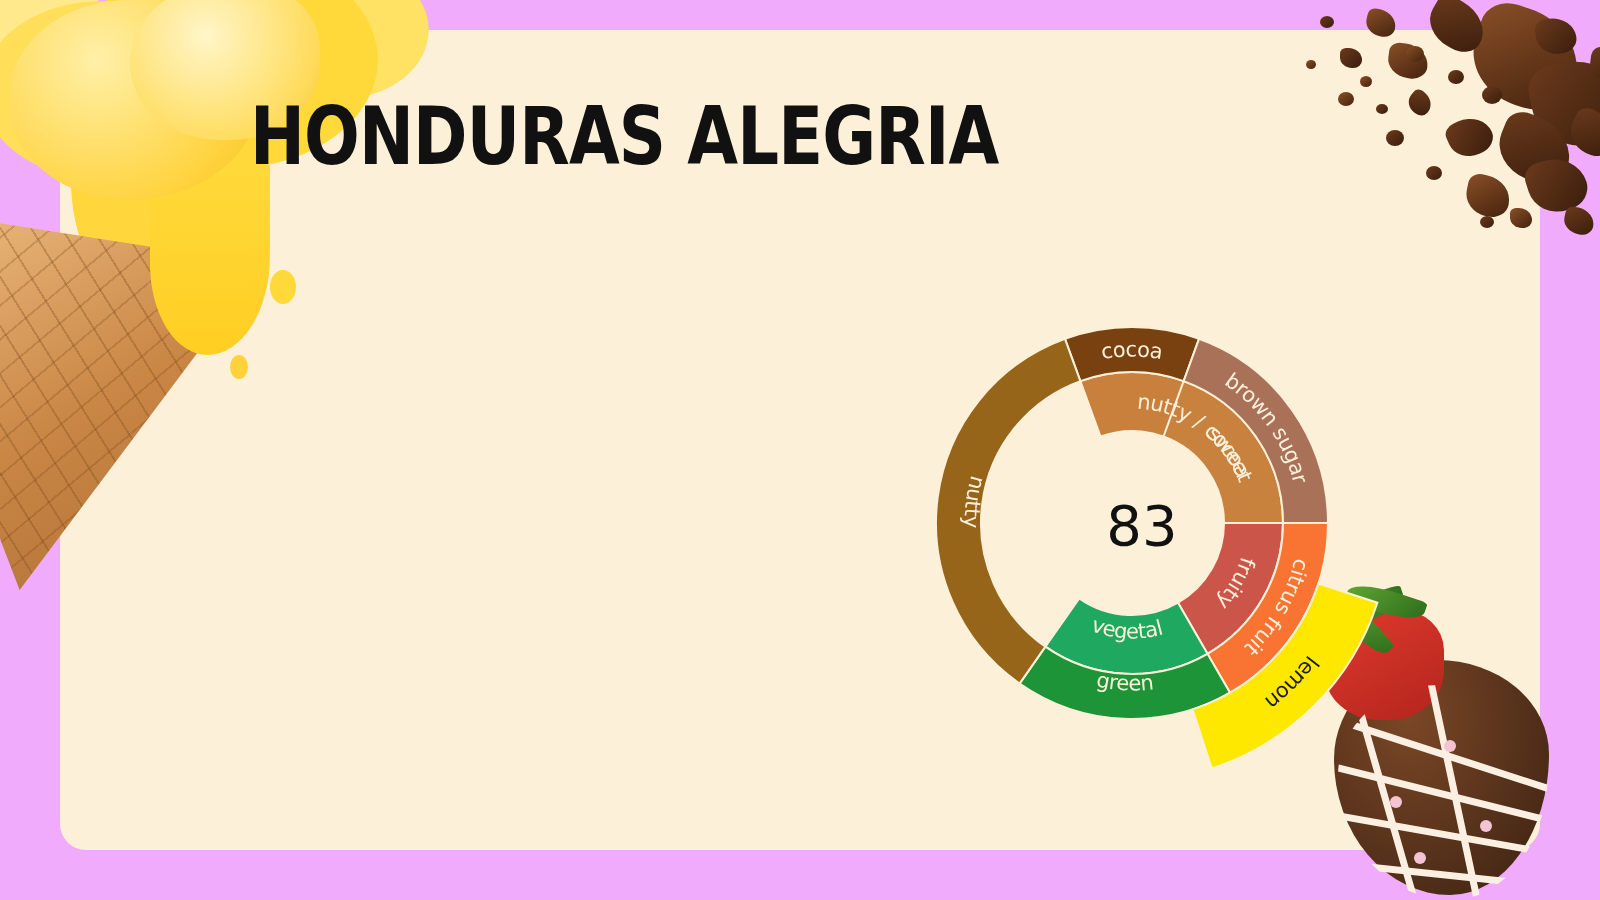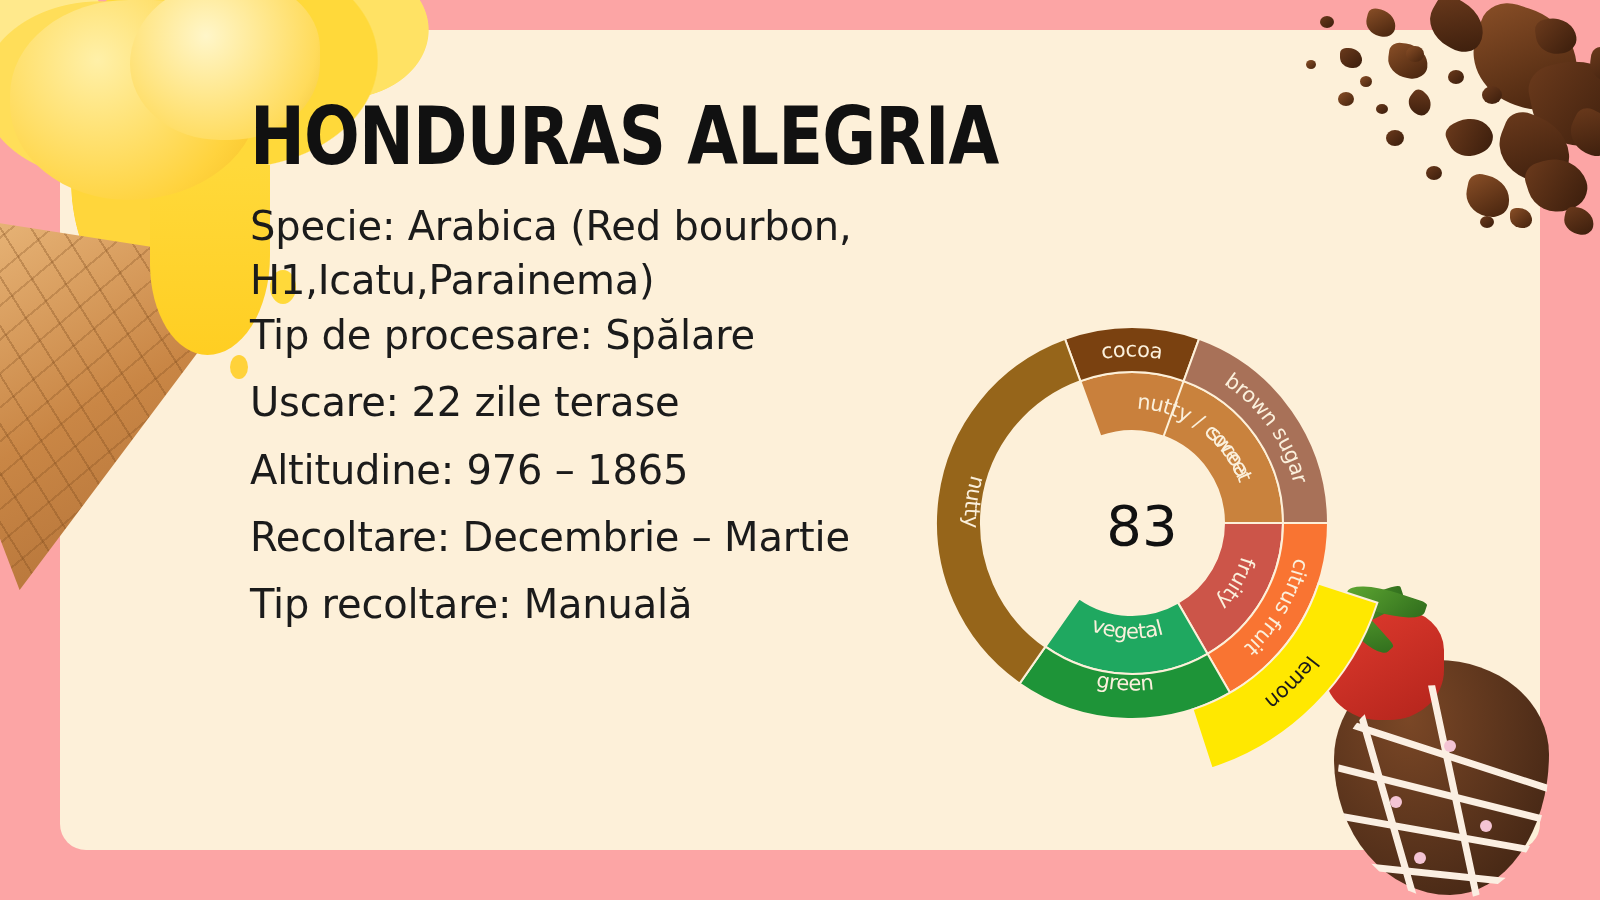--- a/index.html
+++ b/index.html
@@ -3,21 +3,21 @@
 <meta charset="utf-8">
 <style>
   html,body{margin:0;padding:0;}
   body{
     width:1600px;height:900px;overflow:hidden;
     font-family:"DejaVu Sans", sans-serif;
     background:#3ED68E;
     position:relative;
   }
   
-  #slide{position:absolute;inset:0;background:#fca5a5;}
+  #slide{position:absolute;inset:0;background:#f0abfc;}
   #card{
     position:absolute;left:60px;top:30px;width:1480px;height:820px;
     background:#FDF0D9;border-radius:26px;
   }
 
   
   .deco{position:absolute;pointer-events:none;}
 
   
   #deco-icecream{left:-20px;top:-30px;width:520px;height:620px;}
@@ -178,29 +178,20 @@
       <b style="left:90px;top:-20px;width:260px;transform:rotate(78deg);"></b>
     </div>
     <div class="dot" style="left:150px;top:150px;"></div>
     <div class="dot" style="left:96px;top:206px;"></div>
     <div class="dot" style="left:186px;top:230px;"></div>
     <div class="dot" style="left:120px;top:262px;"></div>
   </div>
 
   <div id="content">
     <h1 id="title">HONDURAS ALEGRIA</h1>
-    <ul class="facts">
-      <li class="wrap">Specie: Arabica (Red bourbon,</li>
-      <li class="wrap">H1,Icatu,Parainema)</li>
-      <li>Tip de procesare: Spălare</li>
-      <li>Uscare: 22 zile terase</li>
-      <li>Altitudine: 976 – 1865</li>
-      <li>Recoltare: Decembrie – Martie</li>
-      <li>Tip recoltare: Manuală</li>
-    </ul>
   </div>
 
   <div id="chart-wrap">
     <svg id="chart-svg" width="520" height="520" viewBox="0 0 520 520">
       <g id="chart-slices">
           <path d="M206.35495835782393 116.10641426132787 A151 151 0 0 1 409 257.99999999999994 L350 258 A92 92 0 0 0 226.53414681403842 171.54827888769643 Z" fill="#C9803C" stroke="#FDF0D9" stroke-width="2"></path>
           <path d="M309.645041642176 116.10641426132784 A151 151 0 0 1 409 258 L350 258 A92 92 0 0 0 289.4658531859615 171.54827888769643 Z" fill="#C9823D" stroke="#FDF0D9" stroke-width="2"></path>
           <path d="M409 258 A151 151 0 0 1 333.5 388.7698359714502 L304 337.6743371481683 A92 92 0 0 0 350 258 Z" fill="#CC5549" stroke="#FDF0D9" stroke-width="2"></path>
           <path d="M333.5 388.7698359714502 A151 151 0 0 1 171.3899581109921 381.6919586876378 L205.2309678557038 333.36198807458726 A92 92 0 0 0 304 337.6743371481683 Z" fill="#1FA860" stroke="#FDF0D9" stroke-width="2"></path>
           <path d="M190.9640519081688 73.82024632596199 A196 196 0 0 1 325.03594809183096 73.82024632596193 L309.6450416421759 116.10641426132781 A151 151 0 0 0 206.35495835782393 116.10641426132787 Z" fill="#7A4110" stroke="#FDF0D9" stroke-width="2"></path>

